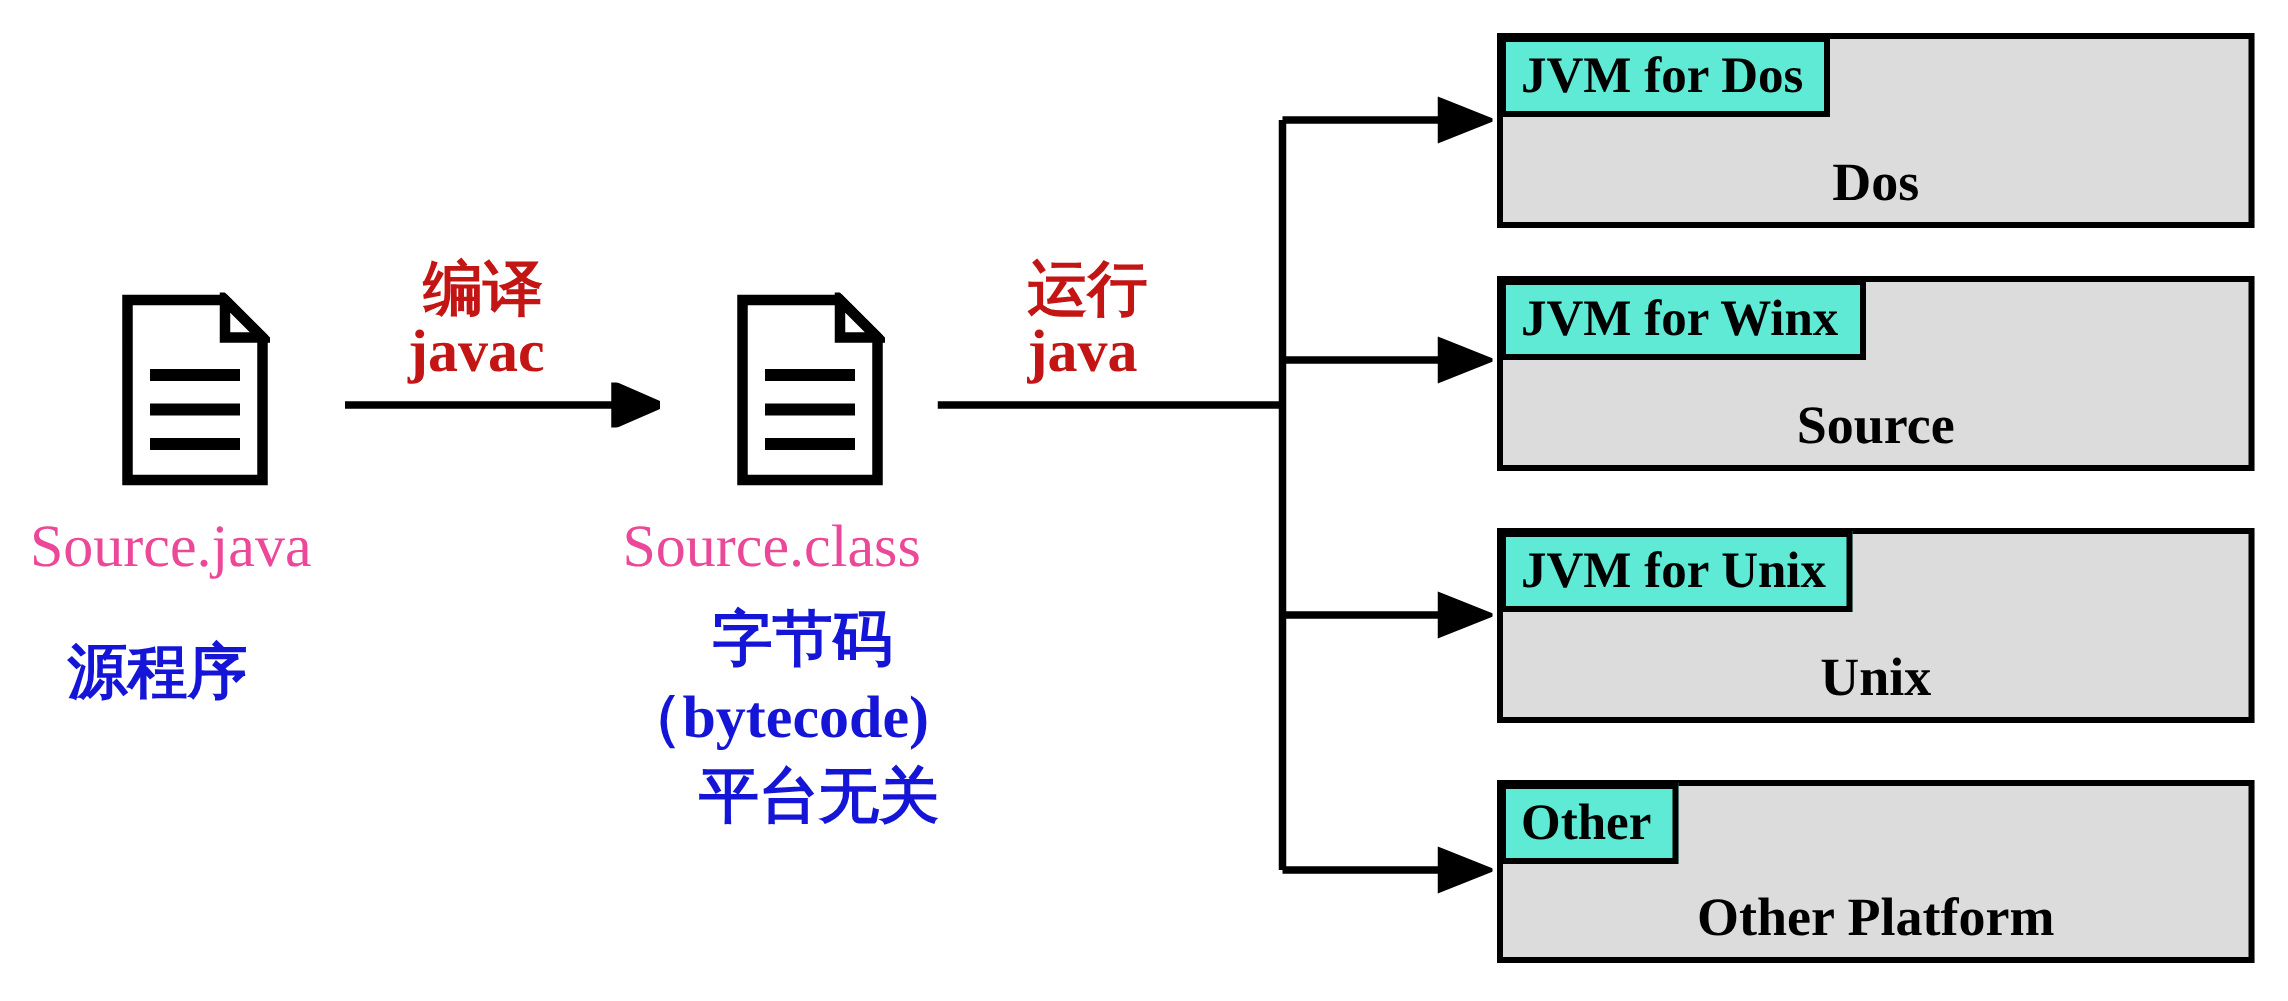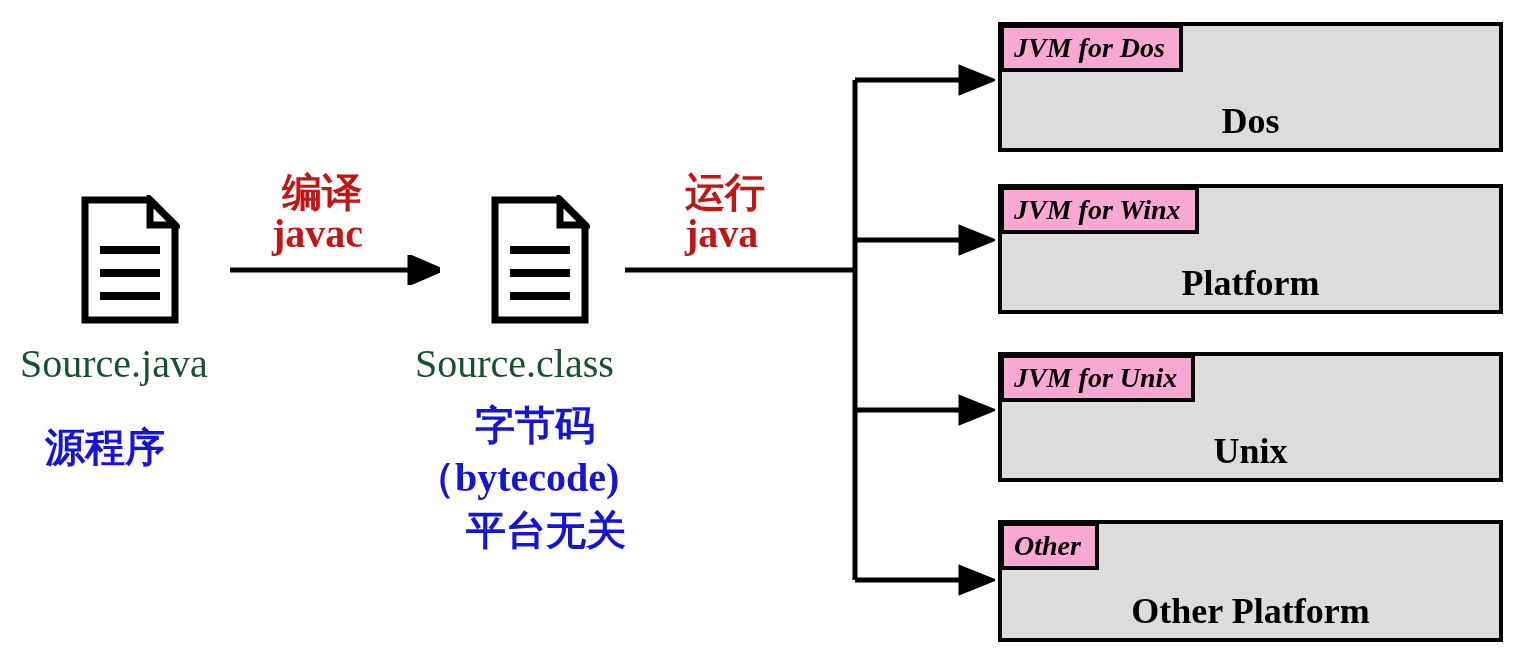--- a/index.html
+++ b/index.html
@@ -22,21 +22,21 @@
       width: 100px;
       height: 130px;
     }
     .file-icon svg {
       width: 100%;
       height: 100%;
     }
     
     
     .label-black {
-      color: #14532d;
+      color: #ec4899;
       font-size: 40px;
       position: absolute;
       white-space: nowrap;
     }
     .label-blue {
       color: #1515d8;
       font-weight: bold;
       font-size: 40px;
       position: absolute;
       white-space: nowrap;
@@ -62,28 +62,27 @@
     
     .platform-box {
       position: absolute;
       background: #dcdcdc;
       border: 4px solid #000;
     }
     .platform-box .jvm-label {
       position: absolute;
       top: -2px;
       left: -2px;
-      background: #f9a8d4;
+      background: #5eead4;
       border: 4px solid #000;
       padding: 4px 14px 4px 10px;
-      font-size: 28px;
+      font-size: 34px;
       font-weight: bold;
       font-family: "Times New Roman", serif;
       white-space: nowrap;
-      font-style: italic;
     }
     .platform-box .os-label {
       position: absolute;
       bottom: 6px;
       width: 100%;
       text-align: center;
       font-size: 36px;
       font-weight: bold;
       font-family: "Times New Roman", serif;
     }
@@ -148,21 +147,21 @@
     <polygon points="336,528 366,540 336,552"></polygon>
   </svg>
 
   <div class="platform-box" style="left:998px; top:22px; width:505px; height:130px;">
     <div class="jvm-label">JVM for Dos</div>
     <div class="os-label">Dos</div>
   </div>
 
   <div class="platform-box" style="left:998px; top:184px; width:505px; height:130px;">
     <div class="jvm-label">JVM for Winx</div>
-    <div class="os-label">Platform</div>
+    <div class="os-label">Source</div>
   </div>
 
   <div class="platform-box" style="left:998px; top:352px; width:505px; height:130px;">
     <div class="jvm-label">JVM for Unix</div>
     <div class="os-label">Unix</div>
   </div>
 
   <div class="platform-box" style="left:998px; top:520px; width:505px; height:122px;">
     <div class="jvm-label">Other</div>
     <div class="os-label">Other Platform</div>

